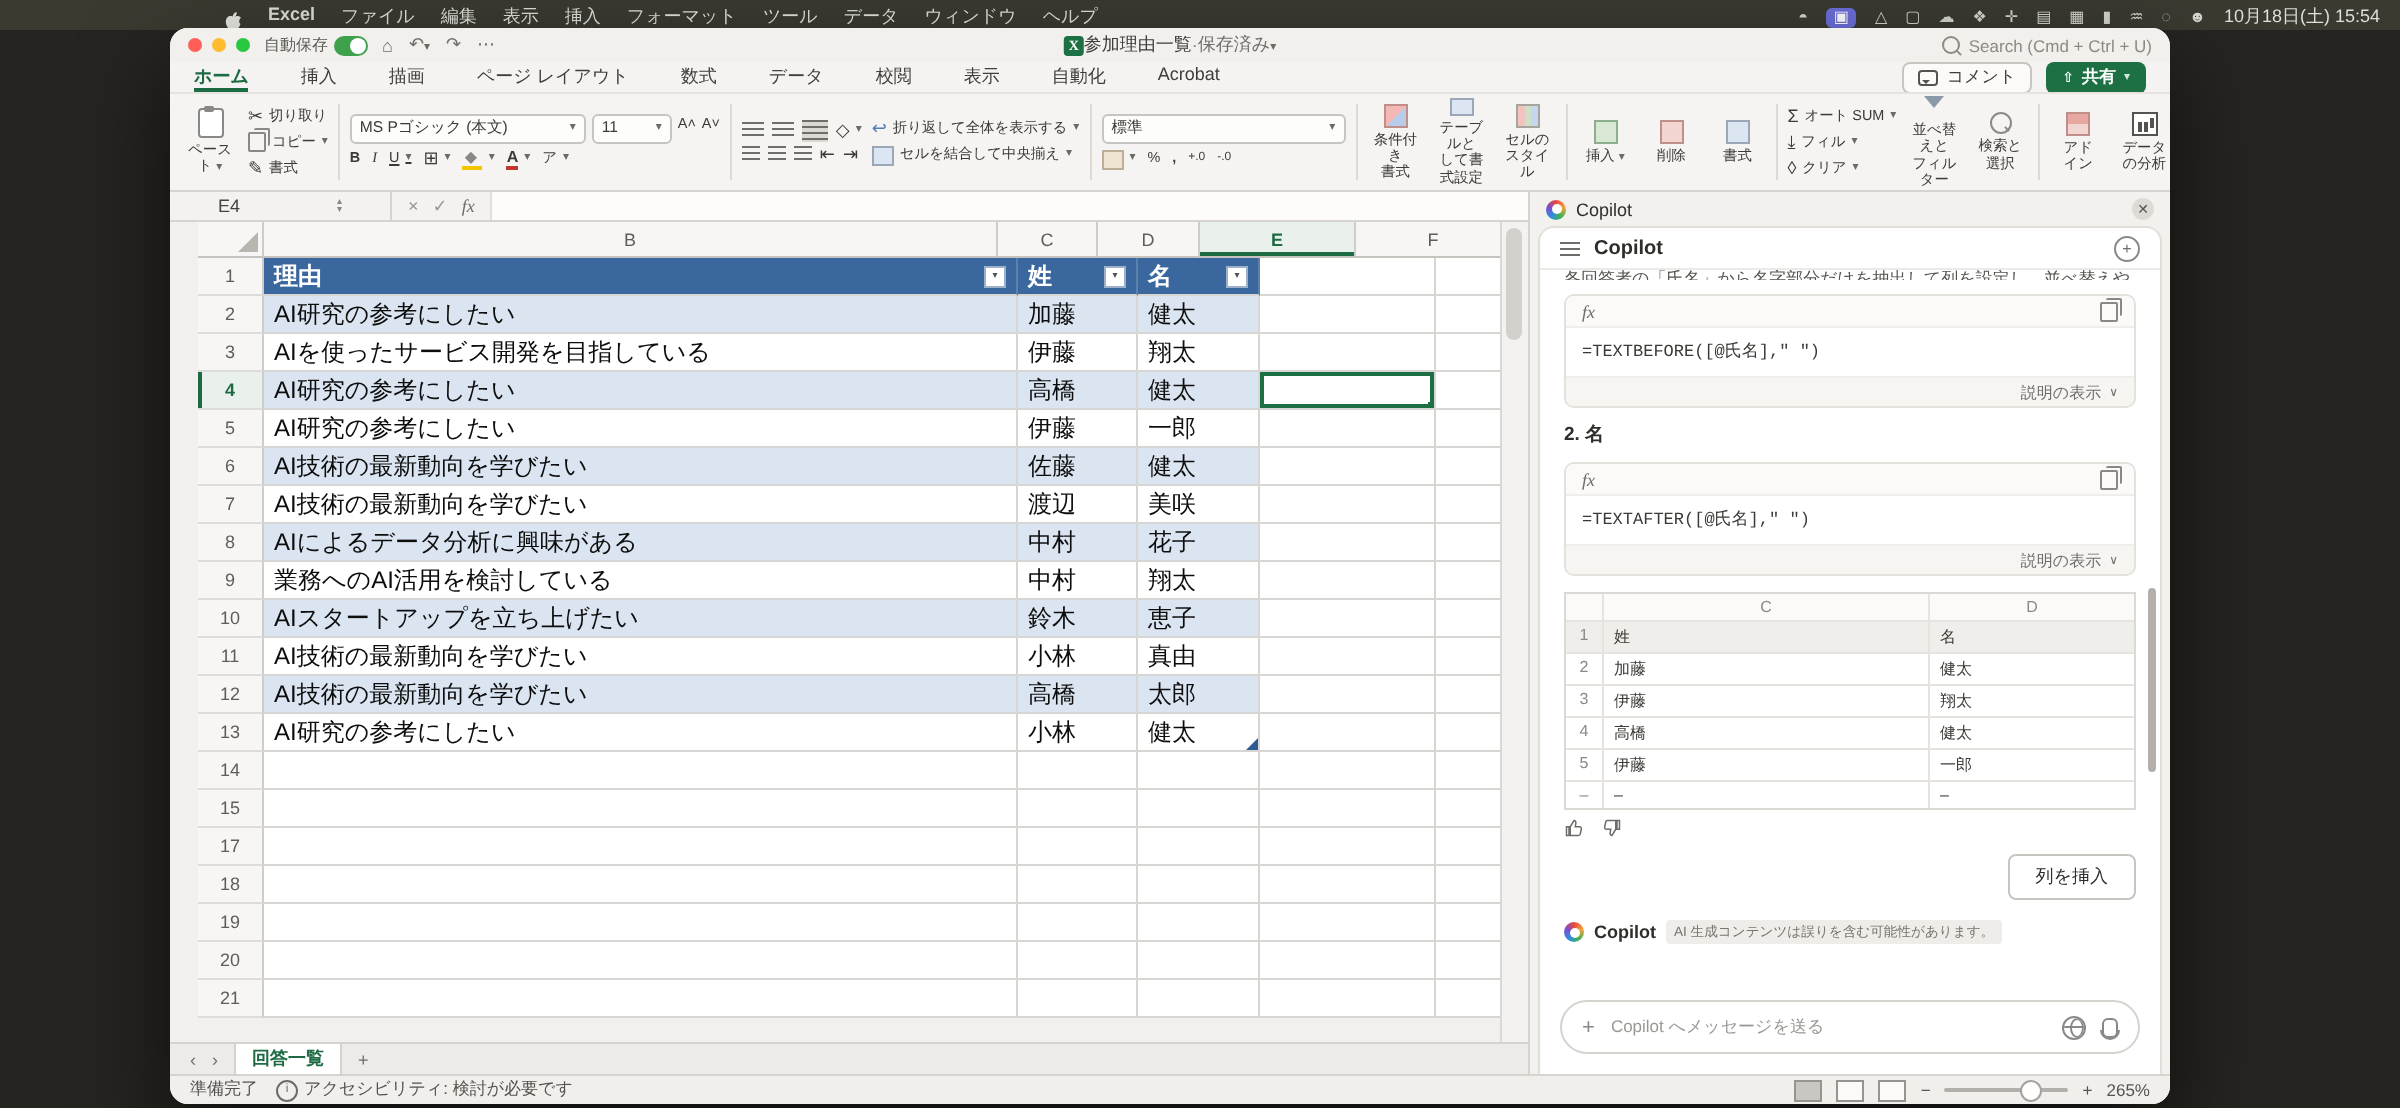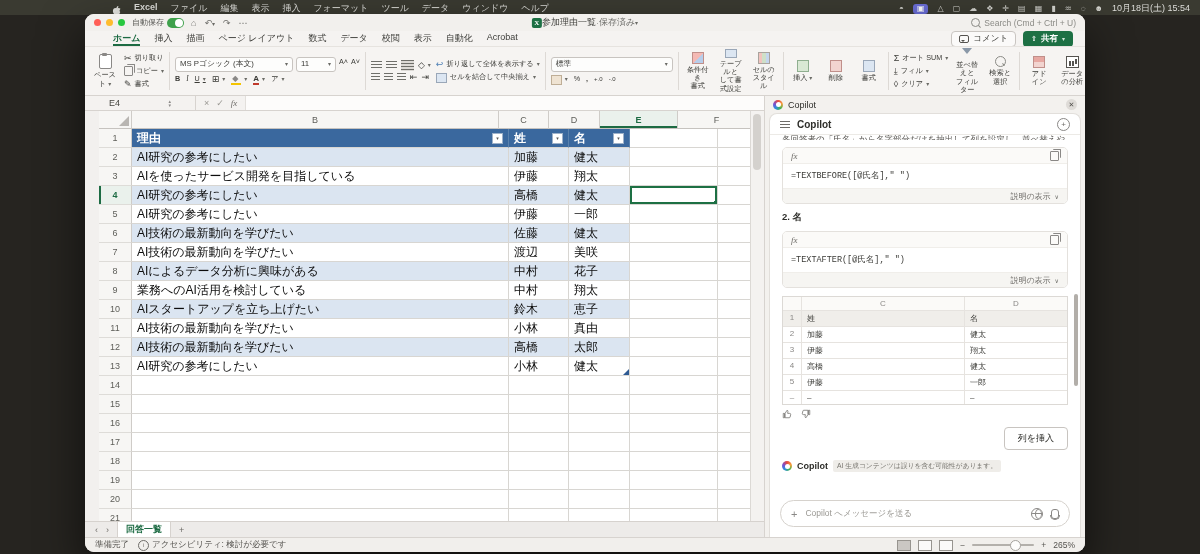--- a/index.html
+++ b/index.html
@@ -253,21 +253,21 @@
         <span style="color:#6e6e6a;">保存済み</span>
         <span class="car">▾</span>
       </span>
       <span class="tb-search">
         <span class="mag"></span>
         <span>Search (Cmd + Ctrl + U)</span>
       </span>
     </div>
 
     <div class="tabsrow">
-      <span id="ribbon-tabs" style="display:flex;gap:14px;margin-left:16px;">
+      <span id="ribbon-tabs" style="display:flex;gap:26px;">
           <span class="rtab active">ホーム</span>
           <span class="rtab">挿入</span>
           <span class="rtab">描画</span>
           <span class="rtab">ページ レイアウト</span>
           <span class="rtab">数式</span>
           <span class="rtab">データ</span>
           <span class="rtab">校閲</span>
           <span class="rtab">表示</span>
           <span class="rtab">自動化</span>
           <span class="rtab">Acrobat</span>
@@ -686,28 +686,20 @@
               </div>
               <div class="grow">
                 <div class="rn">15</div>
                 <div class="cell" style="width: 366px;"></div>
                 <div class="cell" style="width: 49px;"></div>
                 <div class="cell" style="width: 50px;"></div>
                 <div class="cell" style="width: 77px;"></div>
                 <div class="cell" style="width: 77px;"></div>
               </div>
               <div class="grow">
-                <div class="rn">16</div>
-                <div class="cell" style="width: 366px;"></div>
-                <div class="cell" style="width: 49px;"></div>
-                <div class="cell" style="width: 50px;"></div>
-                <div class="cell" style="width: 77px;"></div>
-                <div class="cell" style="width: 77px;"></div>
-              </div>
-              <div class="grow">
                 <div class="rn">17</div>
                 <div class="cell" style="width: 366px;"></div>
                 <div class="cell" style="width: 49px;"></div>
                 <div class="cell" style="width: 50px;"></div>
                 <div class="cell" style="width: 77px;"></div>
                 <div class="cell" style="width: 77px;"></div>
               </div>
               <div class="grow">
                 <div class="rn">18</div>
                 <div class="cell" style="width: 366px;"></div>

